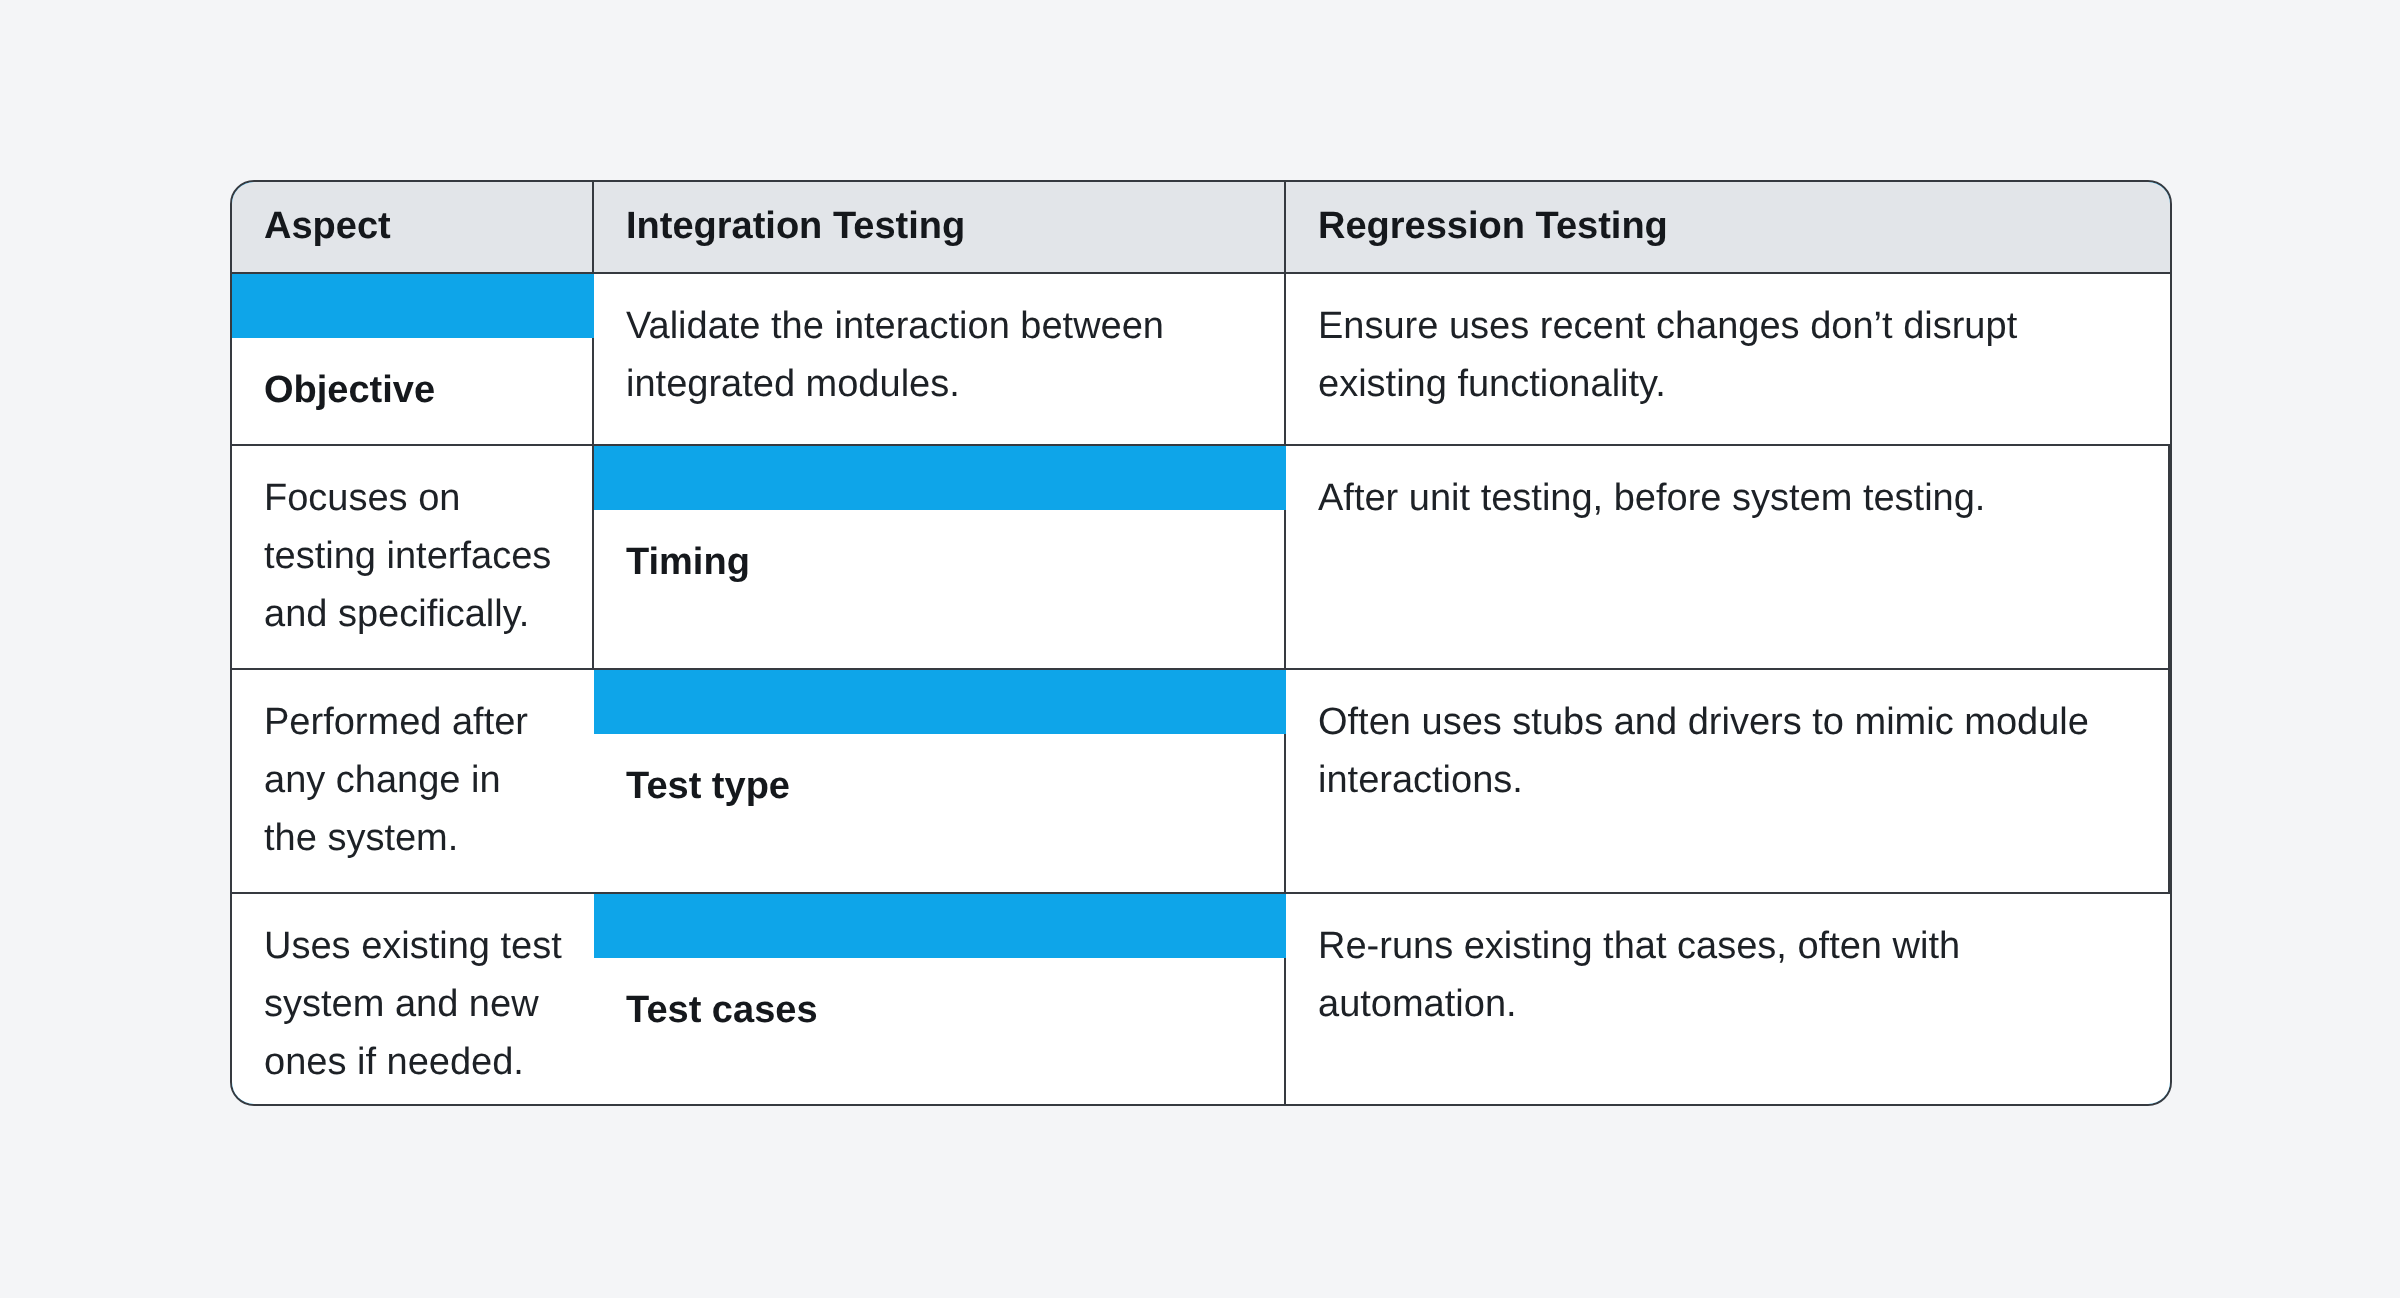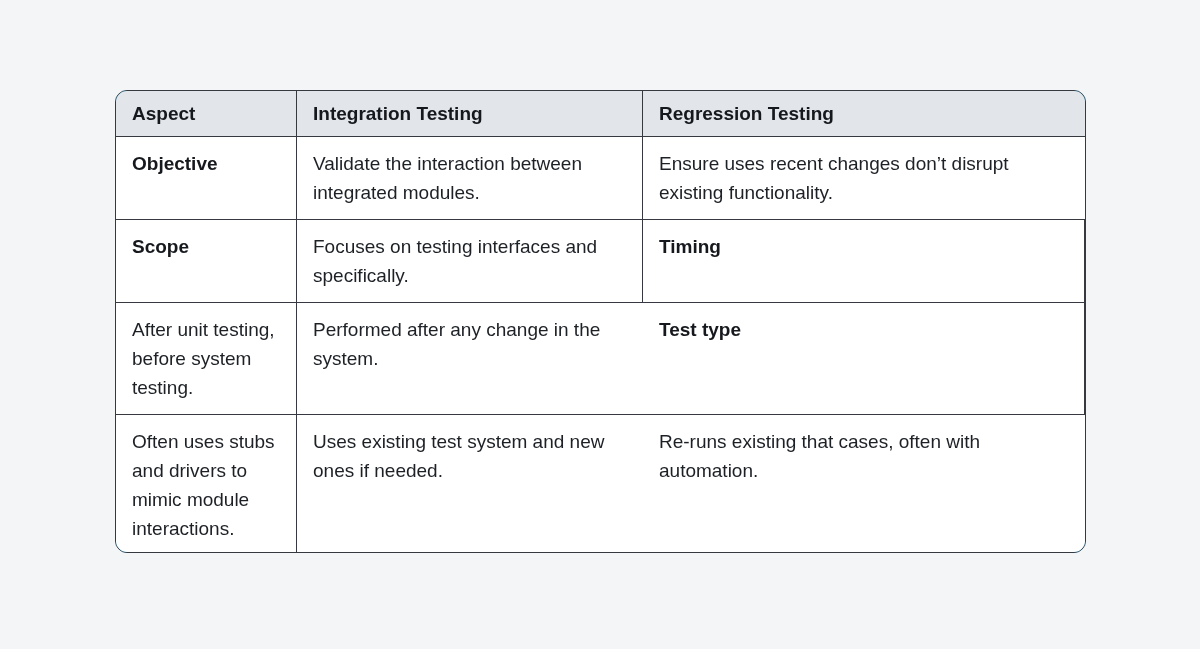--- a/index.html
+++ b/index.html
@@ -44,46 +44,47 @@
     font-weight: bold;
     color: #15181c;
     display: flex;
     align-items: center;
     padding: 0 16px;
   }
   .aspect {
     font-weight: bold;
     color: #15181c;
     padding: 12px 16px;
+    margin-top: 32px;
   }
   .desc {
     padding: 12px 16px;
   }
 </style>
 </head>
 <body>
 
 <div class="table-card">
   <div class="grid">
 
     <div class="cell head">Aspect</div>
     <div class="cell head">Integration Testing</div>
     <div class="cell head c3">Regression Testing</div>
 
     <div class="cell aspect">Objective</div>
     <div class="cell desc">Validate the interaction between integrated modules.</div>
     <div class="cell desc c3">Ensure uses recent changes don’t disrupt existing functionality.</div>
 
-    <div class="cell aspect">Scope</div>
     <div class="cell desc">Focuses on testing interfaces and specifically.</div>
 
     <div class="cell aspect">Timing</div>
     <div class="cell desc">After unit testing, before system testing.</div>
     <div class="cell desc c3">Performed after any change in the system.</div>
 
     <div class="cell aspect">Test type</div>
     <div class="cell desc">Often uses stubs and drivers to mimic module interactions.</div>
     <div class="cell desc c3">Uses existing test system and new ones if needed.</div>
 
+    <div class="cell aspect rlast">Test cases</div>
     <div class="cell desc c3 rlast">Re-runs existing that cases, often with automation.</div>
 
   </div>
 </div>
 
 </body></html>

